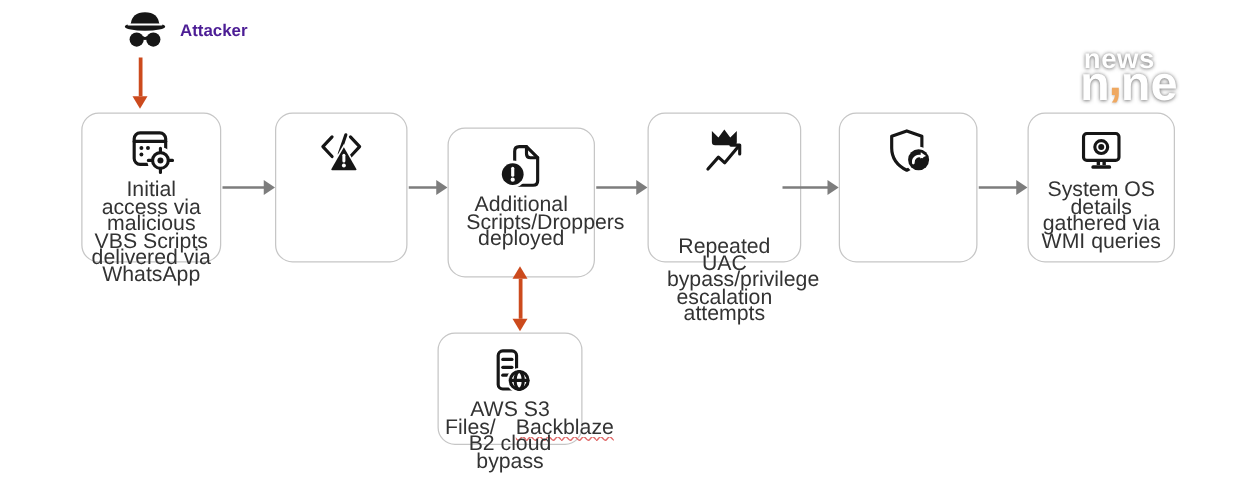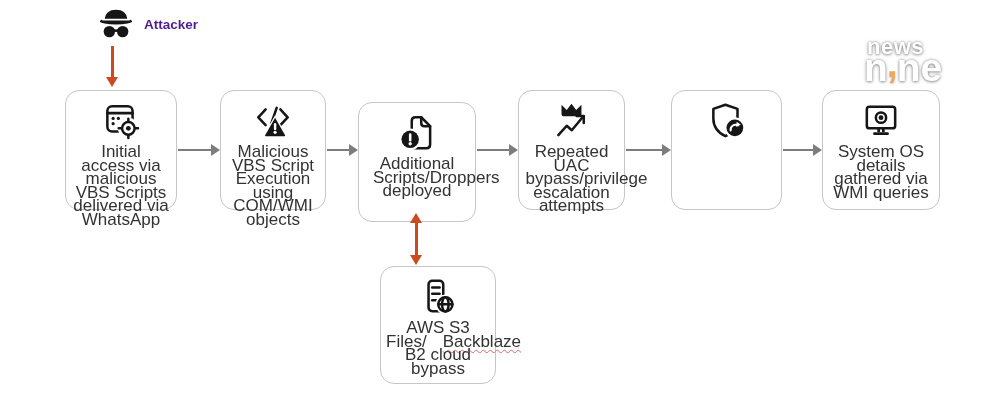--- a/index.html
+++ b/index.html
@@ -118,42 +118,41 @@
       <svg width="42" height="42" viewBox="0 0 40 40">
         <path class="s" d="M13 9 L6 16.5 L13 24"></path>
         <path class="s" d="M23.5 7.5 L18.5 22"></path>
         <path class="s" d="M27 9 L34 16.5 L27 24"></path>
         <path class="halo" d="M22 14.5 L34 35.5 H10 Z"></path>
         <path class="f" d="M22 17 L31.5 33.5 Q32 34.5 30.8 34.5 H13.2 Q12 34.5 12.5 33.5 Z"></path>
         <path class="w" d="M22 23 V27.5" stroke-width="2.3"></path>
         <circle cx="22" cy="30.8" r="1.5" fill="#ffffff"></circle>
       </svg>
     </span>
-    <span class="node-label" style="max-width:94px;">Malicious VBS Script Execution using COM/WMI objects</span>
   </div>
 
   <div class="h-arrow" style="left:327px;width:23px;"></div>
 
   <div class="node" style="left:358px;width:118px;margin-top:12px;">
     <span class="icon">
       <svg width="42" height="42" viewBox="0 0 40 40">
         <path class="s" d="M15 8.5 Q15 5 18.5 5 H24 L32.5 13.5 V31 Q32.5 34.5 29 34.5 H18.5 Q15 34.5 15 31 Z"></path>
         <path class="s" d="M24 5 V10.5 Q24 13.5 27 13.5 H32.5"></path>
         <circle class="halo" cx="13.5" cy="26" r="10.3"></circle>
         <circle class="f" cx="13.5" cy="26" r="8.3"></circle>
         <path class="w" d="M13.5 21.5 V26.8" stroke-width="2.4"></path>
         <circle cx="13.5" cy="30.2" r="1.6" fill="#ffffff"></circle>
       </svg>
     </span>
     <span class="node-label" style="max-width:88px;">Additional Scripts/Droppers deployed</span>
   </div>
 
   <div class="h-arrow" style="left:477px;width:33px;"></div>
 
-  <div class="node" style="left:518px;width:107px;">
+  <div class="node" style="left:518px;width:123px;gap:45px;">
     <span class="icon">
       <svg width="42" height="42" viewBox="0 0 40 40">
         <path class="f" d="M10 4.5 L15 9.5 L19.5 3.5 L24 9.5 L29 4.5 L29 13 Q29 15.5 26.5 15.5 H12.5 Q10 15.5 10 13 Z"></path>
         <path class="s" d="M7 33.5 L15 24.5 L19.8 28.8 L30.5 16" stroke-width="3.2"></path>
         <path class="s" d="M24.5 15.3 H31.2 V22" stroke-width="3.2"></path>
       </svg>
     </span>
     <span class="node-label" style="max-width:92px;">Repeated UAC bypass/privilege escalation attempts</span>
   </div>
 
@@ -182,21 +181,21 @@
         <rect class="f" x="16.5" y="27" width="2.6" height="3.6"></rect>
         <rect class="f" x="20.9" y="27" width="2.6" height="3.6"></rect>
         <rect class="f" x="12.5" y="30.6" width="15" height="2.8" rx="1.2"></rect>
       </svg>
     </span>
     <span class="node-label" style="max-width:104px;">System OS details gathered via WMI queries</span>
   </div>
 
   <div class="v-arrow-double"></div>
 
-  <div class="node" style="left:380px;top:266px;width:116px;height:118px;">
+  <div class="node" style="left:350px;top:266px;width:116px;height:90px;">
     <span class="icon">
       <svg width="42" height="42" viewBox="0 0 40 40">
         <rect class="s" x="11" y="4.5" width="14" height="29" rx="3.5"></rect>
         <path class="s" d="M14.5 11 H21.5" stroke-width="2.1"></path>
         <path class="s" d="M14.5 17 H21.5" stroke-width="2.1"></path>
         <path class="s" d="M14.5 23 H19" stroke-width="2.1"></path>
         <circle class="halo" cx="27" cy="27" r="9.5"></circle>
         <circle class="s" cx="27" cy="27" r="6.8" stroke-width="2.1"></circle>
         <ellipse class="s" cx="27" cy="27" rx="3.1" ry="6.8" stroke-width="1.8"></ellipse>
         <path class="s" d="M20.4 27 H33.6" stroke-width="1.8"></path>

